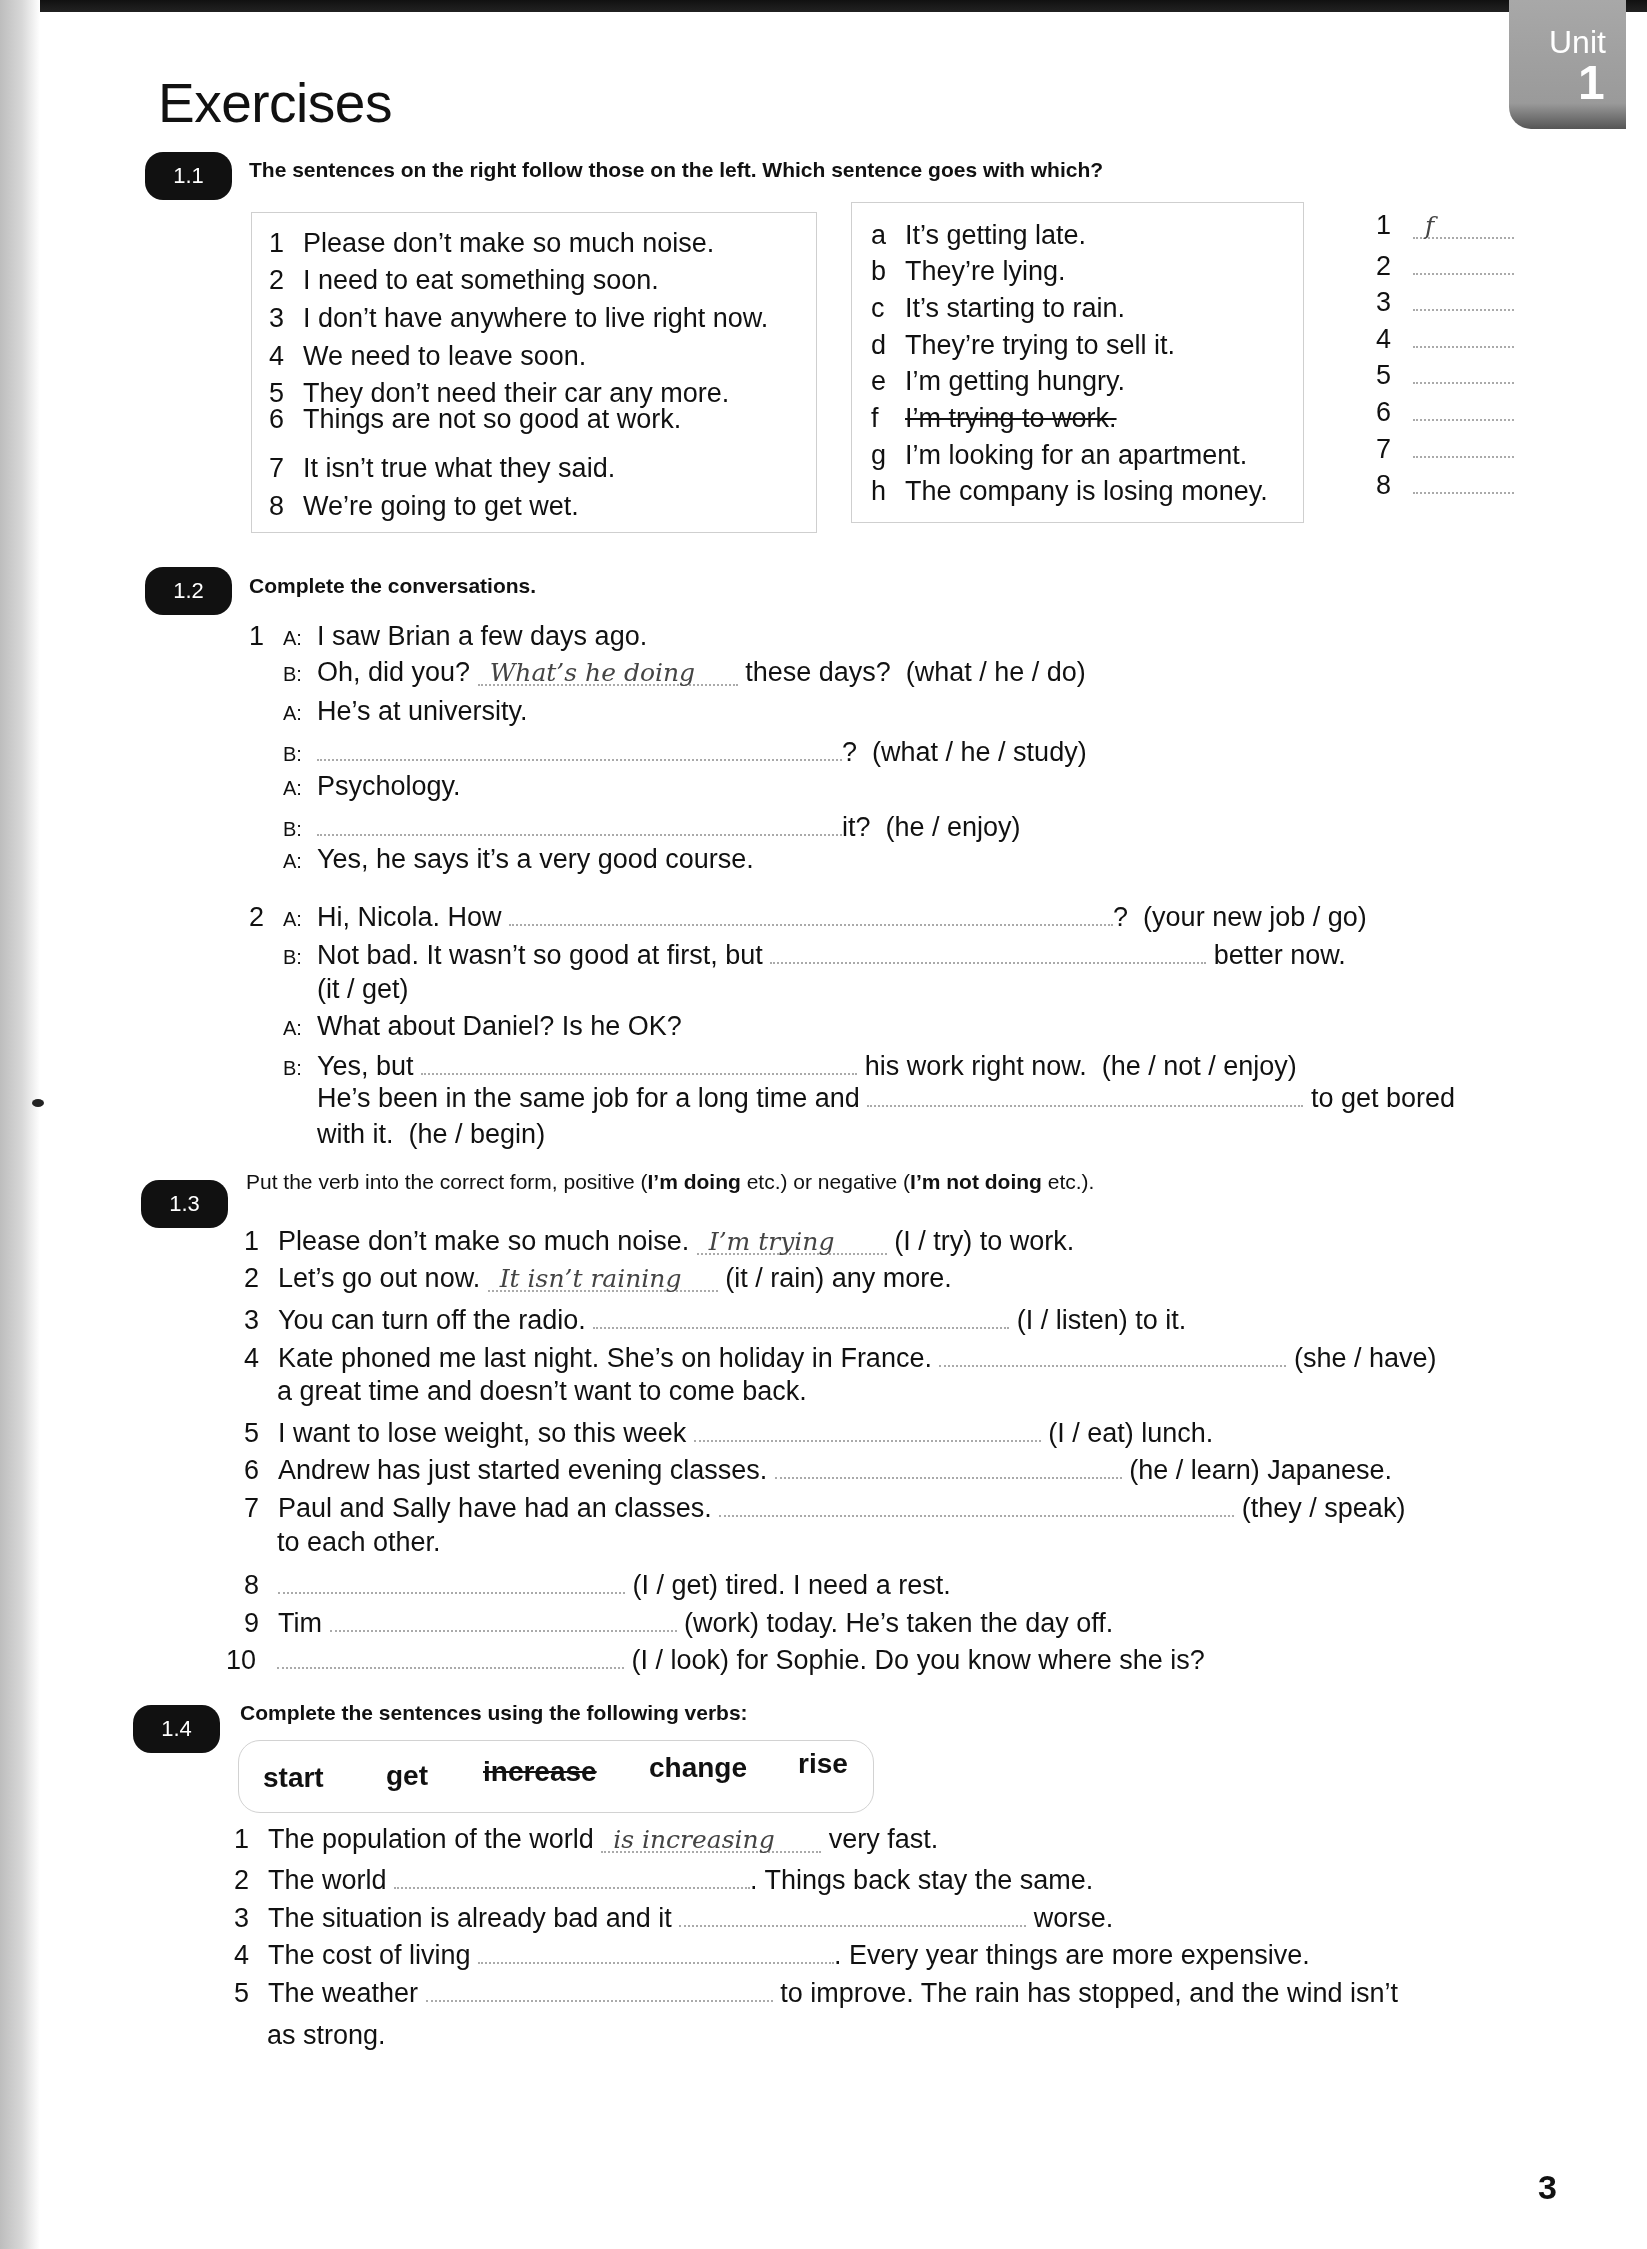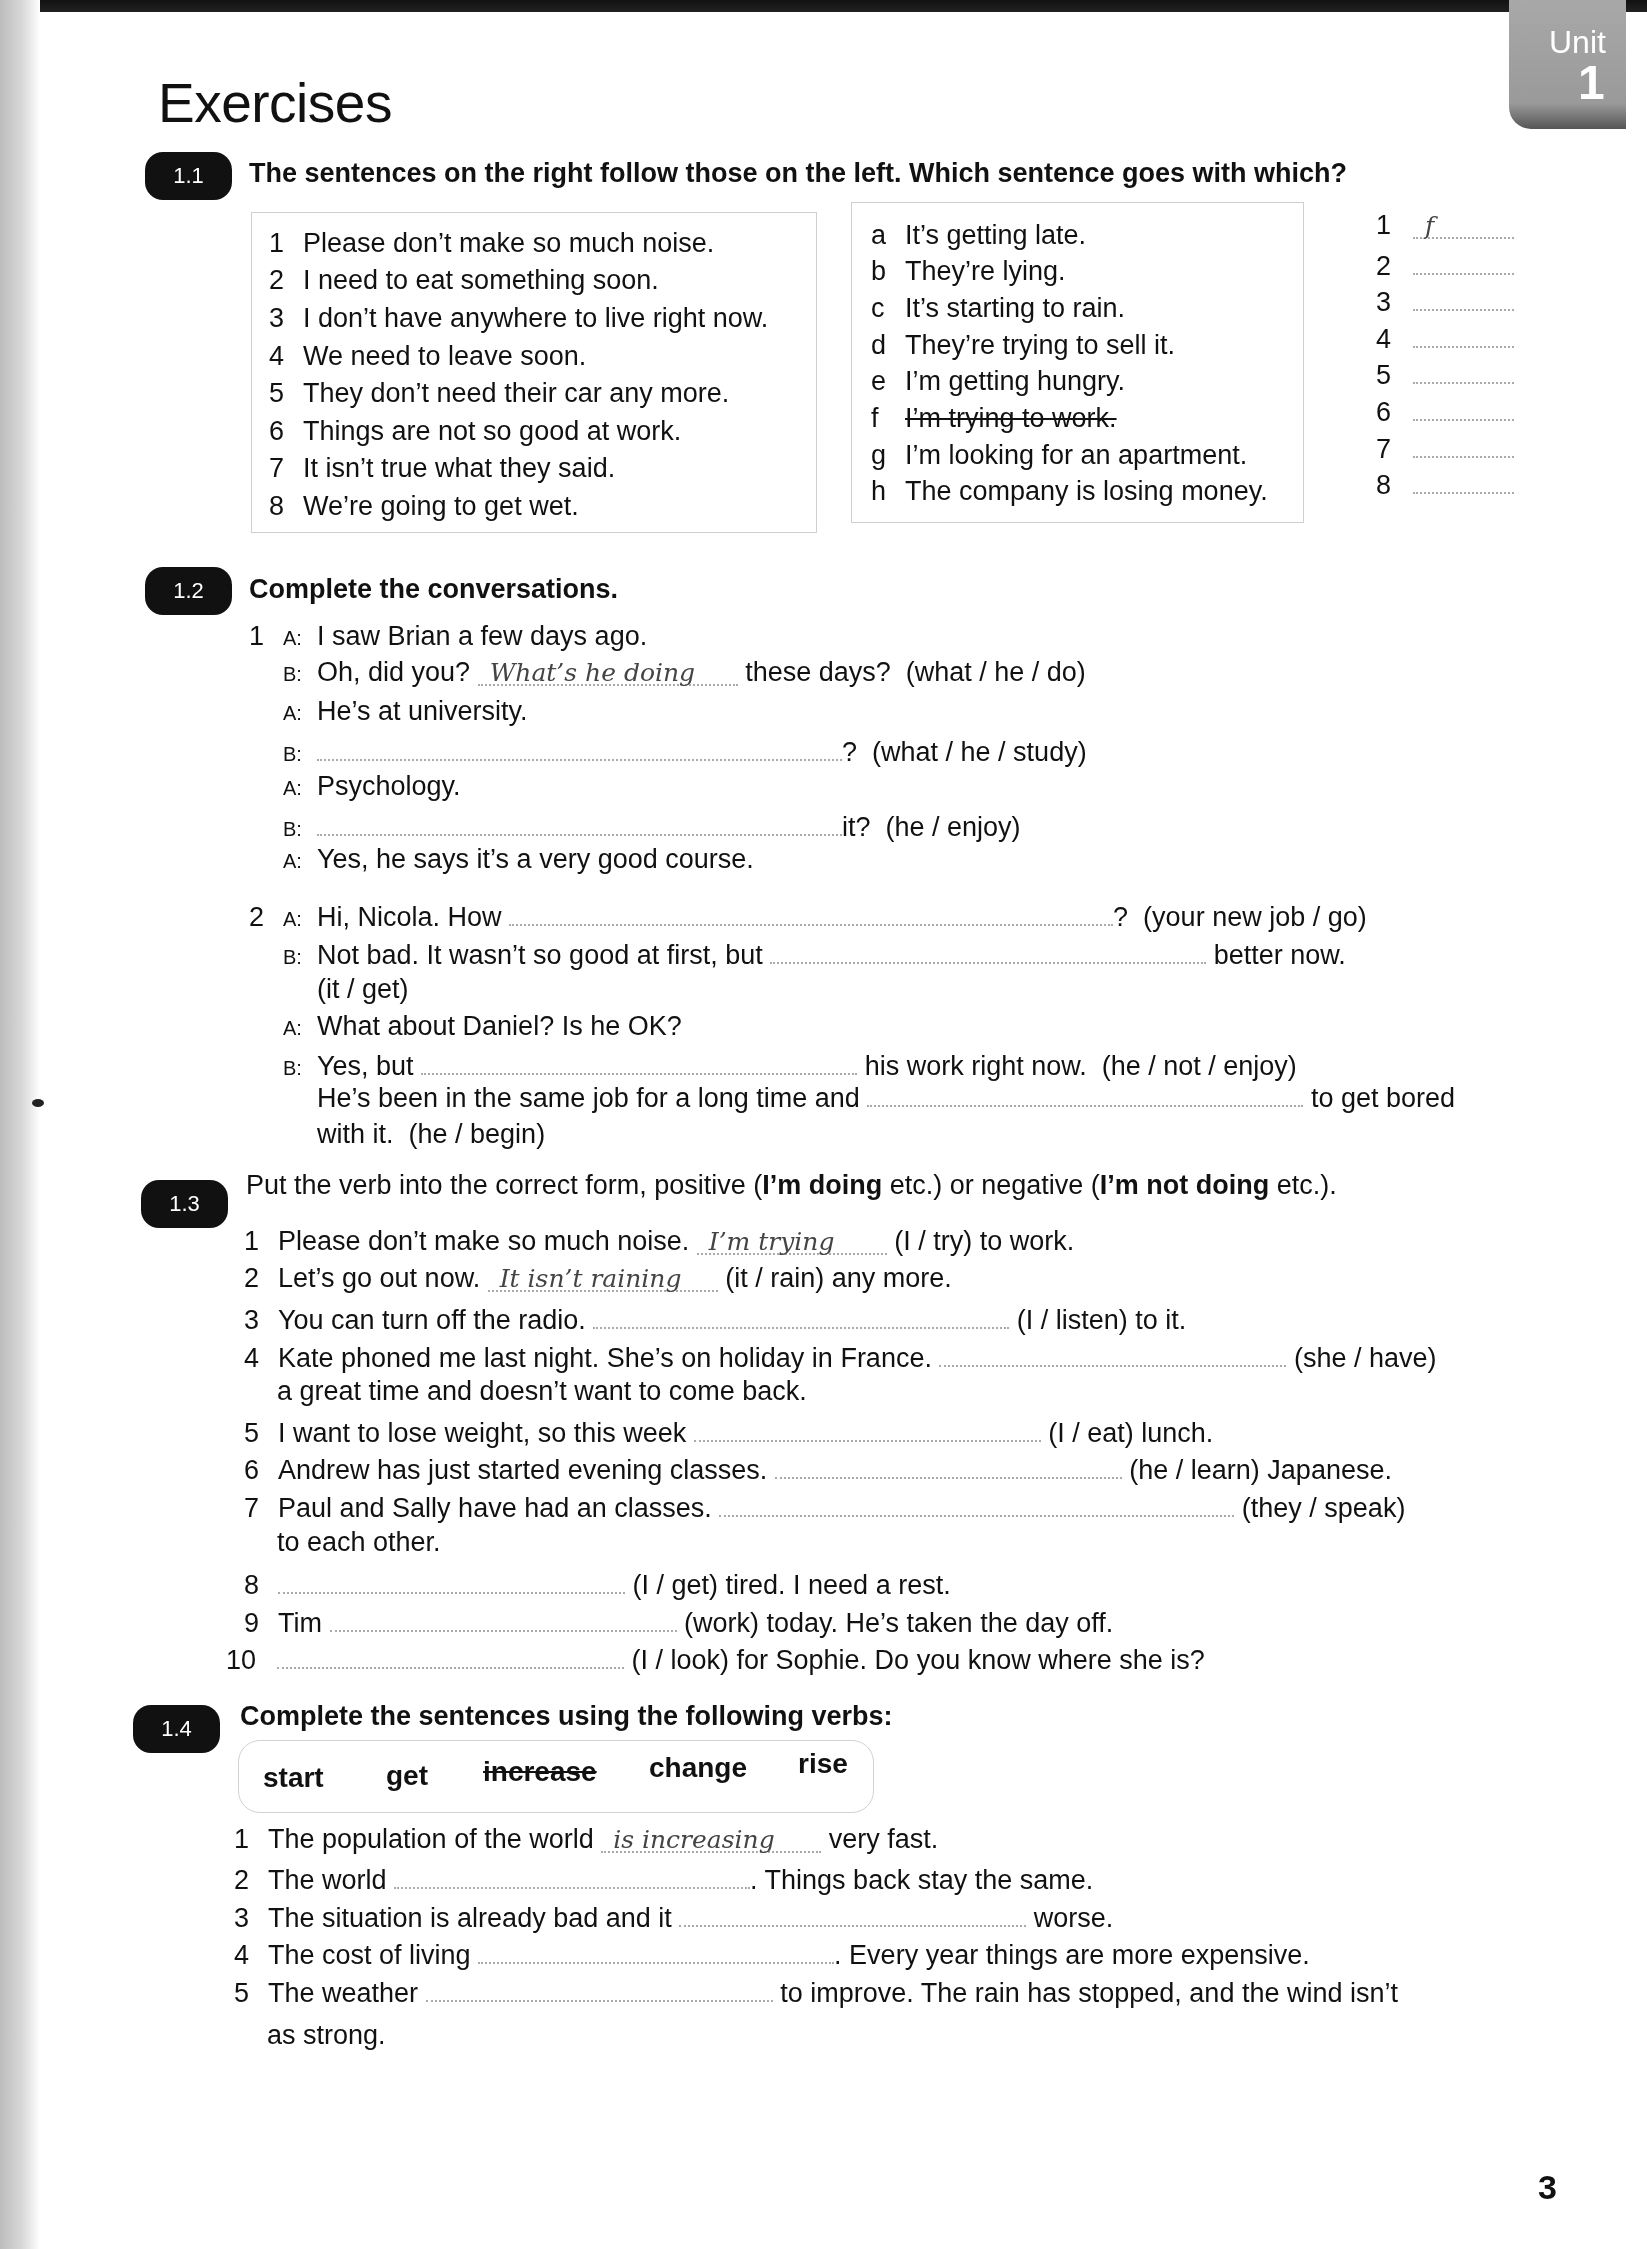--- a/index.html
+++ b/index.html
@@ -16,21 +16,21 @@
   .speck { position: absolute; left: 32px; top: 1099px; width: 12px; height: 8px;
     background: #222; border-radius: 50%; }
   .unit-tab { position: absolute; left: 1509px; top: 0; width: 117px; height: 129px;
     background: linear-gradient(180deg, #a8a8a8 0%, #9a9a9a 80%, #555 100%);
     border-bottom-left-radius: 22px; color: #fff; text-align: center; }
   .unit-tab .unit-label { position: absolute; left: 40px; top: 24px; font-size: 32px; }
   .unit-tab .unit-num { position: absolute; left: 69px; top: 55px; font-size: 48px; font-weight: bold; }
   .page-title { position: absolute; left: 146px; top: 59px; font-size: 55px; font-weight: normal; letter-spacing: -0.5px; }
   .badge { position: absolute; width: 87px; height: 48px; background: #111; color: #fff;
     border-radius: 18px; font-size: 22px; text-align: center; line-height: 48px; }
-  .ex-title { position: absolute; font-size: 27px; font-weight: bold; }
+  .ex-title { position: absolute; font-size: 21px; font-weight: bold; }
   .line { position: absolute; font-size: 27px; white-space: nowrap; }
   .num { display: inline-block; width: 34px; }
   .spk { display: inline-block; width: 34px; font-size: 20px; text-transform: uppercase; }
   .blank { display: inline-block; border-bottom: 2px dotted #aaa; height: 26px; vertical-align: baseline; position: relative; }
   .hand { font-family: "DejaVu Serif", serif; font-style: italic; color: #444; font-size: 25px; padding-left: 12px; }
   .box { position: absolute; border: 1.5px solid #cfcfcf; }
   .strike { text-decoration: line-through; }
   .ans-row { position: absolute; font-size: 27px; }
   .ans-row .blank { width: 89px; margin-left: 22px; }
   .verbs-box { position: absolute; left: 238px; top: 1740px; width: 634px; height: 71px;
@@ -57,21 +57,21 @@
 
 <div class="box" style="left:251px;top:212px;width:564px;height:319px"></div>
 <div class="box" style="left:851px;top:202px;width:451px;height:319px"></div>
 
 <div>
   <div class="line" style="left:269px;top:228px"><span class="num">1</span><span>Please don’t make so much noise.</span></div>
   <div class="line" style="left:269px;top:265px"><span class="num">2</span><span>I need to eat something soon.</span></div>
   <div class="line" style="left:269px;top:303px"><span class="num">3</span><span>I don’t have anywhere to live right now.</span></div>
   <div class="line" style="left:269px;top:341px"><span class="num">4</span><span>We need to leave soon.</span></div>
   <div class="line" style="left:269px;top:378px"><span class="num">5</span><span>They don’t need their car any more.</span></div>
-  <div class="line" style="left:269px;top:416px"><span class="num">6</span><span>Things are not so good at work.</span></div>
+  <div class="line" style="left:269px;top:404px"><span class="num">6</span><span>Things are not so good at work.</span></div>
   <div class="line" style="left:269px;top:453px"><span class="num">7</span><span>It isn’t true what they said.</span></div>
   <div class="line" style="left:269px;top:491px"><span class="num">8</span><span>We’re going to get wet.</span></div>
 </div>
 
 <div>
   <div class="line" style="left:871px;top:220px"><span class="num">a</span><span>It’s getting late.</span></div>
   <div class="line" style="left:871px;top:256px"><span class="num">b</span><span>They’re lying.</span></div>
   <div class="line" style="left:871px;top:293px"><span class="num">c</span><span>It’s starting to rain.</span></div>
   <div class="line" style="left:871px;top:330px"><span class="num">d</span><span>They’re trying to sell it.</span></div>
   <div class="line" style="left:871px;top:366px"><span class="num">e</span><span>I’m getting hungry.</span></div>

